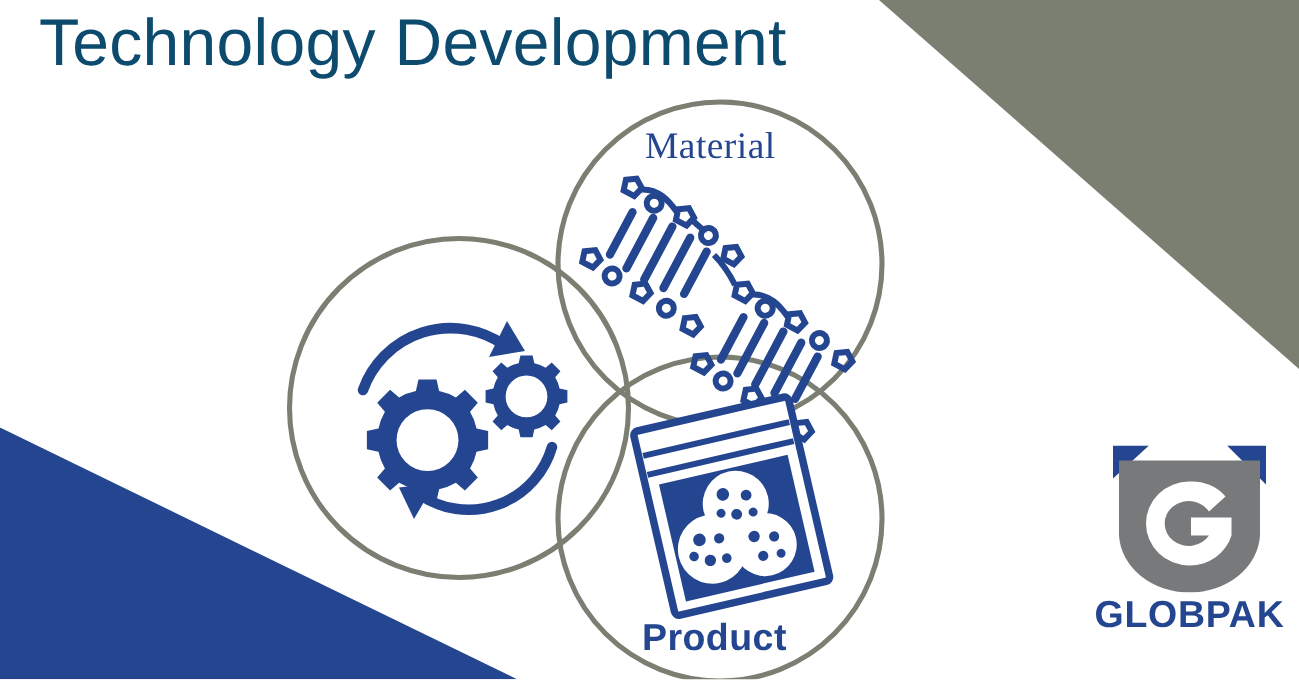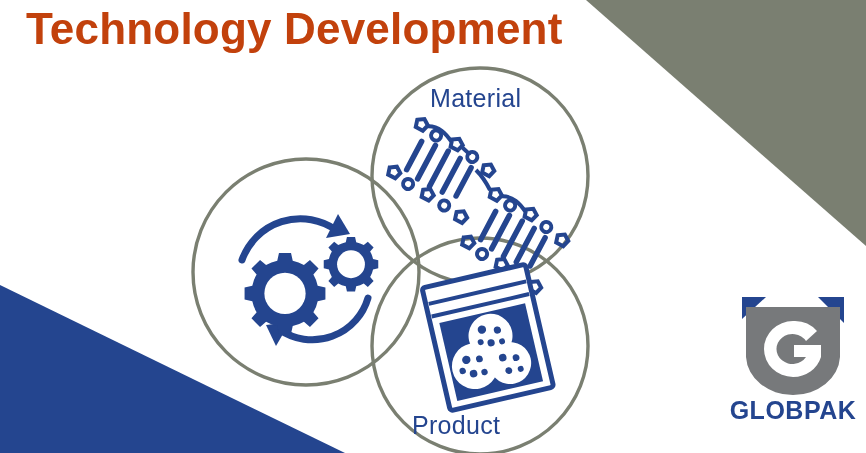--- a/index.html
+++ b/index.html
@@ -37,23 +37,23 @@
     background: #24458f;
     clip-path: polygon(0 0, 0 100%, 100% 100%);
   }
 
   
   #page-title {
     position: absolute;
     left: 26px;
     top: 4px;
     font-size: 44px;
-    font-weight: 700;
+    font-weight: 400;
     letter-spacing: 0.2px;
-    color: #c2410c;
+    color: #0c4a6e;
     white-space: nowrap;
   }
 
   
   #venn {
     position: absolute;
     left: 190px;
     top: 48px;
     width: 420px;
     height: 415px;
@@ -62,22 +62,22 @@
 
   .venn-label {
     position: absolute;
     color: #24458f;
     font-size: 25px;
     font-weight: 400;
     letter-spacing: 0.3px;
     white-space: nowrap;
   }
   #label-process { left: 64px; top: 120px; }
-  #label-material { left: 240px; top: 36px; }
-  #label-product  { left: 222px; top: 363px; }
+  #label-material { left: 240px; top: 36px; font-family: Liberation Serif, serif; }
+  #label-product  { left: 238px; top: 363px; font-weight: bold; }
 
   
   #logo {
     position: absolute;
     left: 728px;
     top: 297px;
     width: 130px;
     height: 138px;
   }
   #logo-mark { position: absolute; left: 8px; top: 0; width: 114px; height: 98px; }

